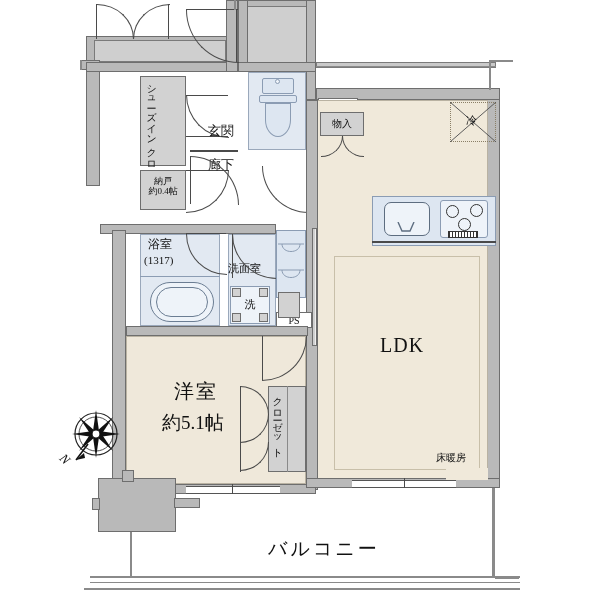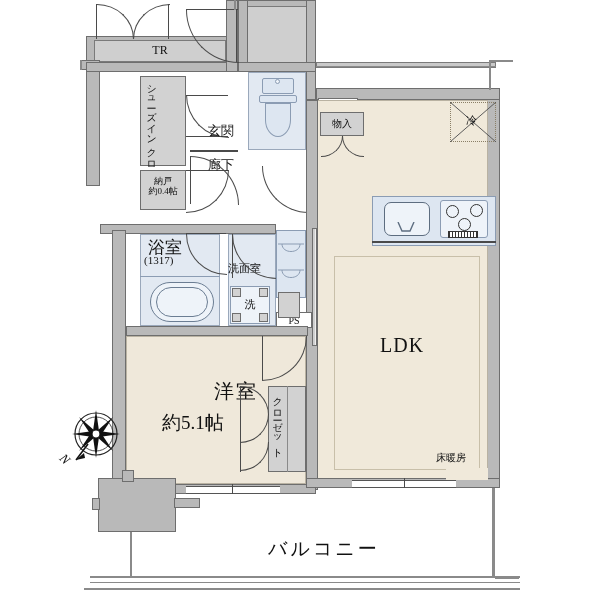--- a/index.html
+++ b/index.html
@@ -76,21 +76,20 @@
 
 <div id="plan">
 
   <div class="ab wall" style="left:86px;top:36px;width:148px;height:30px;"></div>
   <div class="ab floor-gray" style="left:94px;top:40px;width:132px;height:22px;"></div>
 
   <div class="arc arc-tr" style="left:97px;top:4px;width:36px;height:34px;"></div>
   <div class="arc arc-tl" style="left:133px;top:4px;width:36px;height:34px;"></div>
   <div class="line" style="left:96px;top:4px;width:1px;height:35px;"></div>
   <div class="line" style="left:168px;top:4px;width:1px;height:35px;"></div>
-  <div class="lbl lbl-c" style="left:94px;top:44px;width:132px;font-size:12px;">TR</div>
 
   <div class="ab wall" style="left:86px;top:66px;width:14px;height:120px;"></div>
 
   <div class="ab wall" style="left:80px;top:60px;width:20px;height:10px;"></div>
 
   <div class="ab wall" style="left:86px;top:62px;width:148px;height:10px;"></div>
 
   <div class="ab wall" style="left:226px;top:0px;width:12px;height:72px;"></div>
 
   <div class="ab wall" style="left:238px;top:0px;width:78px;height:10px;"></div>
@@ -181,21 +180,21 @@
   <div class="ab wall" style="left:306px;top:100px;width:12px;height:390px;"></div>
 
   <div class="ab louver" style="left:312px;top:228px;width:5px;height:118px;"></div>
 
   <div class="tag" style="left:276px;top:312px;width:36px;height:16px;">PS</div>
 
   <div class="tag" style="left:280px;top:478px;width:36px;height:16px;">PS</div>
 
   <div class="ab wall" style="left:100px;top:224px;width:176px;height:10px;"></div>
   <div class="ab floor-wet" style="left:140px;top:234px;width:80px;height:92px;"></div>
-  <div class="lbl" style="left:148px;top:238px;font-size:17px;">浴室</div>
+  <div class="lbl" style="left:148px;top:238px;font-size:12px;">浴室</div>
   <div class="lbl" style="left:144px;top:254px;font-size:11px;">(1317)</div>
   <div class="line" style="left:140px;top:276px;width:80px;height:1px;background:#8b9cb3;"></div>
   <div class="tub" style="left:150px;top:282px;width:62px;height:38px;"></div>
   <div class="tub2" style="left:156px;top:287px;width:50px;height:28px;"></div>
 
   <div class="arc arc-bl" style="left:186px;top:234px;width:40px;height:40px;"></div>
   <div class="line" style="left:186px;top:233px;width:40px;height:1px;"></div>
 
   <div class="ab wall" style="left:112px;top:230px;width:14px;height:262px;"></div>
 
@@ -217,21 +216,21 @@
     <path d="M2 14 H28" stroke="#8b9cb3" stroke-width="1" fill="none"></path>
     <path d="M6 14 C6 24, 24 24, 24 14" stroke="#8b9cb3" stroke-width="1" fill="none"></path>
     <path d="M2 40 H28" stroke="#8b9cb3" stroke-width="1" fill="none"></path>
     <path d="M6 40 C6 50, 24 50, 24 40" stroke="#8b9cb3" stroke-width="1" fill="none"></path>
   </svg>
   <div class="ab cab" style="left:278px;top:292px;width:22px;height:26px;"></div>
 
   <div class="ab wall" style="left:126px;top:326px;width:182px;height:10px;"></div>
 
   <div class="ab floor-room" style="left:126px;top:336px;width:180px;height:148px;"></div>
-  <div class="lbl" style="left:174px;top:380px;font-size:20px;letter-spacing:2px;margin-left:40px;">洋室</div>
+  <div class="lbl" style="left:174px;top:380px;font-size:20px;letter-spacing:2px;">洋室</div>
   <div class="lbl" style="left:162px;top:412px;font-size:19px;">約5.1帖</div>
 
   <div class="arc arc-br" style="left:262px;top:336px;width:44px;height:44px;"></div>
   <div class="line" style="left:262px;top:336px;width:1px;height:44px;"></div>
 
   <div class="ab cab" style="left:268px;top:386px;width:38px;height:86px;"></div>
   <div class="line" style="left:287px;top:386px;width:1px;height:86px;background:#8a8a8a;"></div>
   <div class="lbl vert" style="left:272px;top:390px;font-size:10px;">クローゼット</div>
 
   <div class="arc arc-tr" style="left:240px;top:386px;width:28px;height:28px;"></div>

